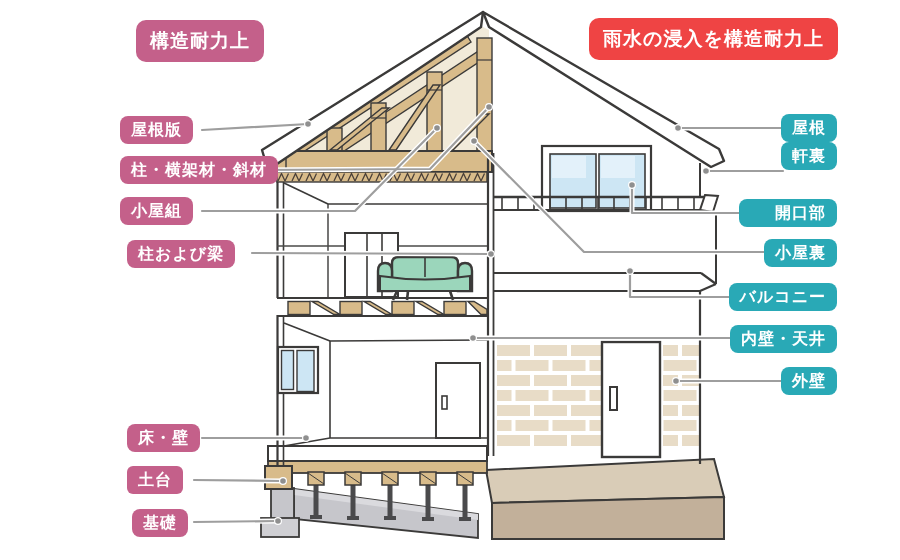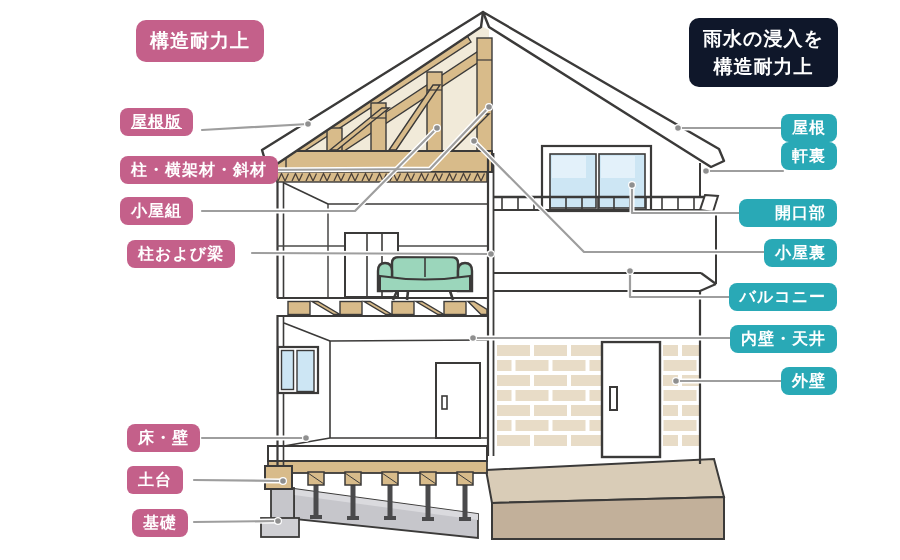--- a/index.html
+++ b/index.html
@@ -10,27 +10,27 @@
   #house-svg{position:absolute;left:0;top:0;}
   .plabel,.tlabel{
     position:absolute;display:flex;align-items:center;justify-content:center;
     color:#ffffff;font-weight:bold;font-size:16px;line-height:1;
     padding:0 11px;height:28px;border-radius:8px;white-space:nowrap;
     letter-spacing:1px;box-sizing:border-box;
   }
   .plabel{background:#c4608a;}
   .tlabel{background:#29a9b6;}
   .pheader,.theader{
-    position:absolute;display:flex;flex-direction:column;align-items:center;justify-content:center;
+    position:absolute;display:flex;flex-direction:row;align-items:center;justify-content:center;
     color:#ffffff;font-weight:bold;font-size:19px;line-height:1.45;
     padding:7px 14px;border-radius:10px;white-space:nowrap;letter-spacing:1px;
     text-align:center;
   }
   .pheader{background:#c4608a;}
-  .theader{background:#0f172a;}
+  .theader{background:#ef4444;}
 </style>
 </head>
 <body>
 
 <div id="stage">
 
 <svg id="house-svg" width="900" height="560" viewBox="0 0 900 560">
   <defs>
     <pattern id="brick" x="497" y="345" width="37" height="30" patternUnits="userSpaceOnUse">
       <rect x="0" y="0" width="33" height="11" fill="#e8dcc7"></rect>
@@ -278,21 +278,21 @@
           <circle cx="630" cy="271" r="3.4"></circle>
       <circle cx="473" cy="338" r="3.4"></circle>
           <circle cx="676" cy="381" r="3.4"></circle>
     </g>
   </g>
 </svg>
 
 <div class="pheader" style="left:136px;top:20px;">
   <span>構造耐力上</span>
 </div>
-<div class="plabel" style="left:120px;top:108px;text-decoration:underline;">屋根版</div>
+<div class="plabel" style="left:120px;top:116px;">屋根版</div>
 <div class="plabel" style="left:120px;top:156px;">柱・横架材・斜材</div>
 <div class="plabel" style="left:120px;top:197px;">小屋組</div>
 <div class="plabel" style="left:127px;top:240px;">柱および梁</div>
 <div class="plabel" style="left:127px;top:424px;">床・壁</div>
 <div class="plabel" style="left:127px;top:466px;border-radius:6px;">土台</div>
 <div class="plabel" style="left:117px;top:509px;margin-left:15px;">基礎</div>
 
 <div class="theader" style="right:62px;top:18px;">
   <span>雨水の浸入を</span>
   <span>構造耐力上</span>

